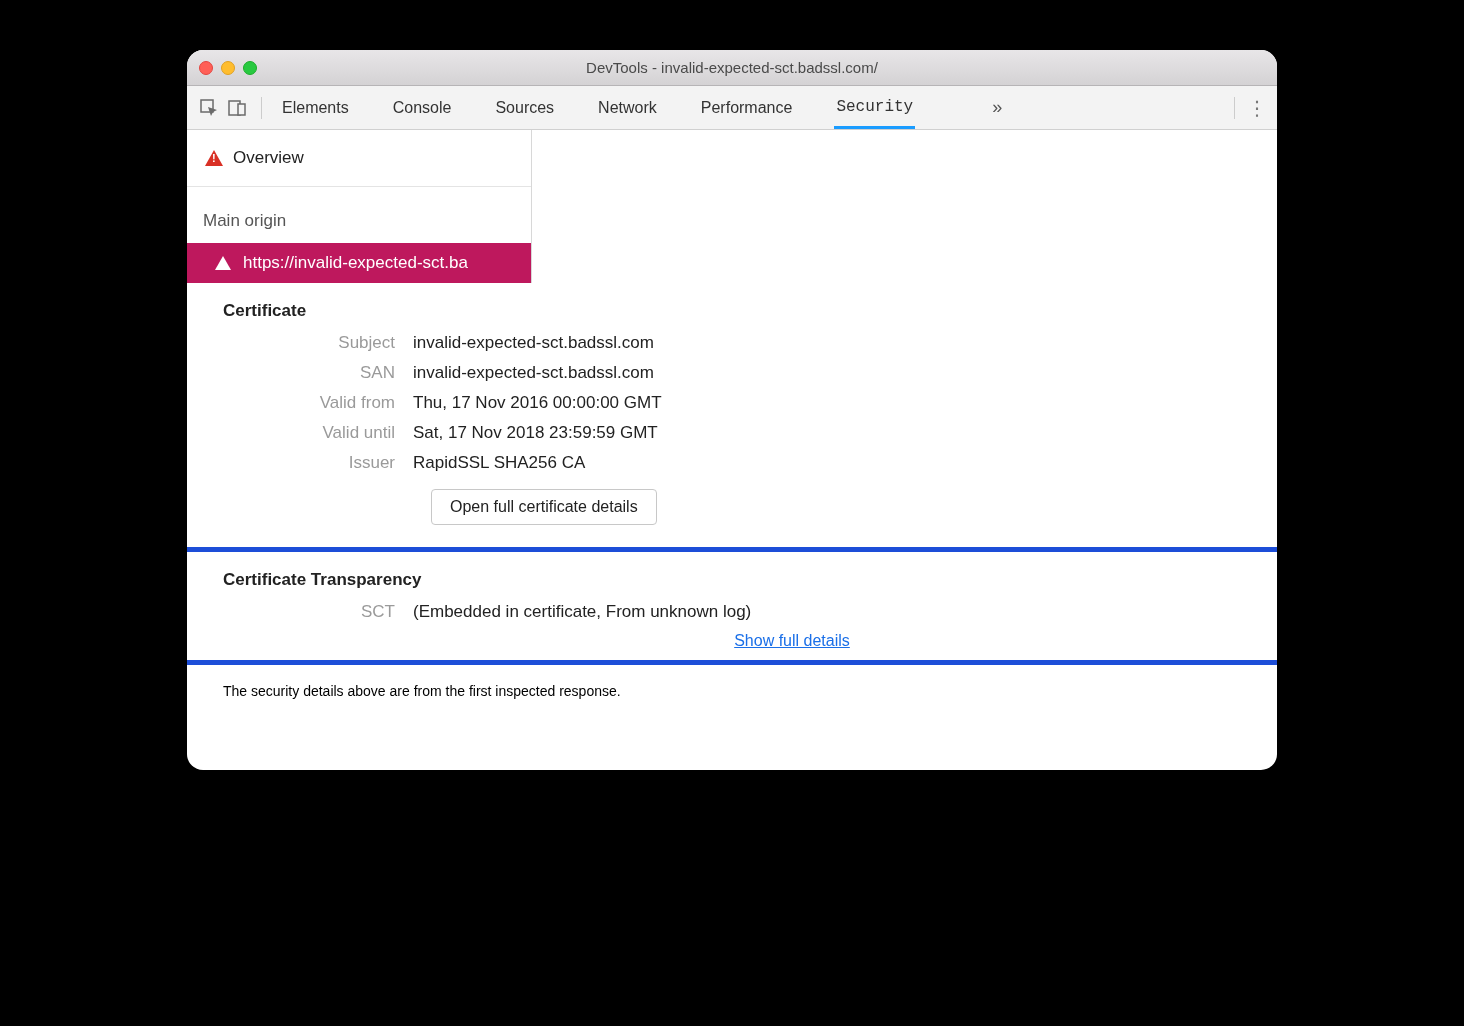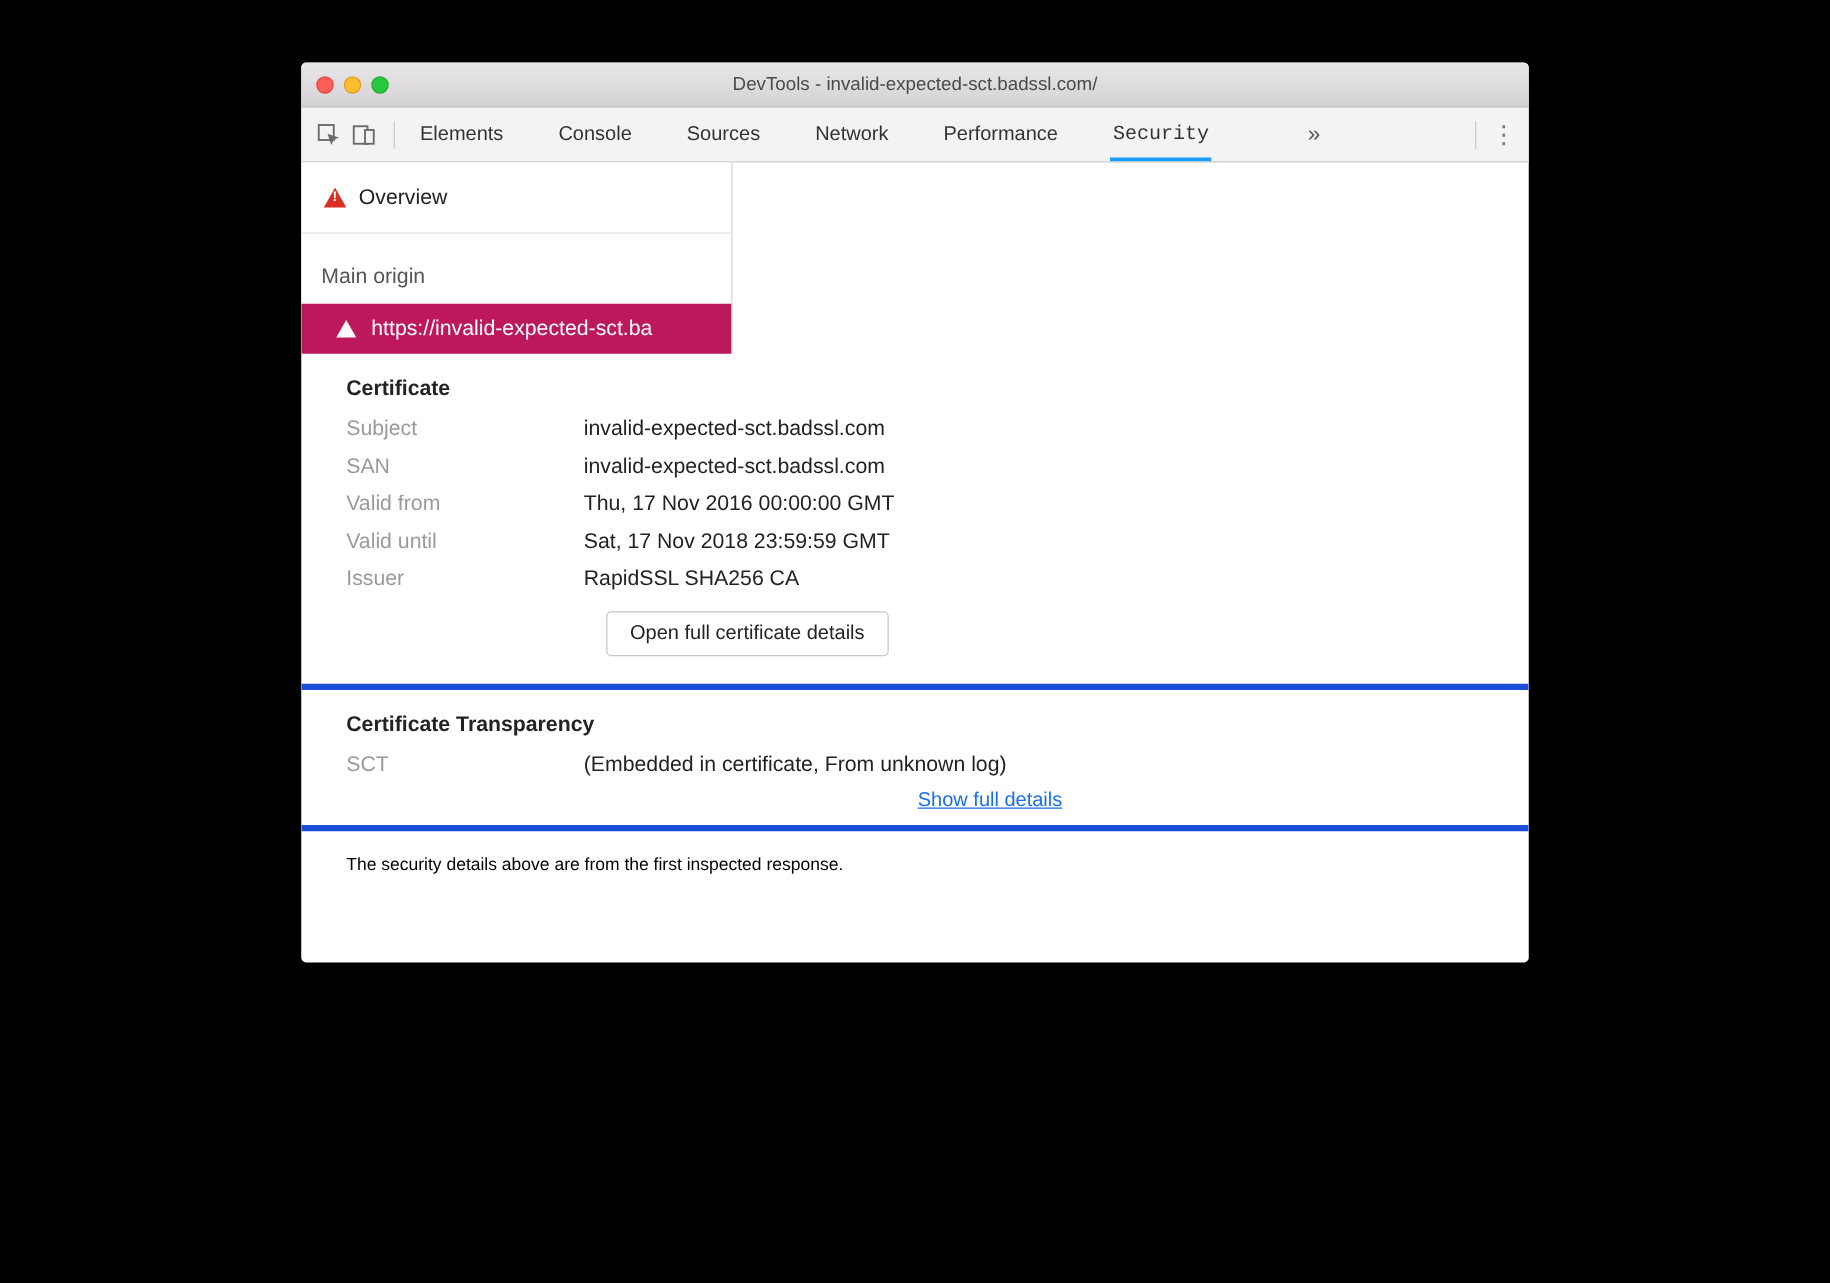--- a/index.html
+++ b/index.html
@@ -7,23 +7,23 @@
     background: #000;
     font-family: -apple-system, BlinkMacSystemFont, "Helvetica Neue", Arial, sans-serif;
     width: 1464px;
     height: 1026px;
     display: flex;
     align-items: flex-start;
     justify-content: center;
     padding-top: 50px;
   }
   .window {
-    width: 982px;
+    width: 1090px;
     background: #fff;
-    border-radius: 4px;
+    border-radius: 16px;
     box-shadow: 0 20px 60px rgba(0,0,0,0.6);
     overflow: hidden;
   }
   .titlebar {
     height: 36px;
     background: linear-gradient(#e8e6e8, #d4d2d4);
     border-bottom: 1px solid #b6b4b6;
     display: flex;
     align-items: center;
     position: relative;
@@ -124,21 +124,21 @@
     padding: 0;
   }
   .section {
     padding: 18px 36px 10px;
     border-bottom:5px solid #1d4ed8;
   }
   .section h3 {
     font-size:17px; font-weight:600; color:#222; margin-bottom: 12px;
   }
   .kv { display:flex; margin: 10px 0; font-size:17px;}
-  .kv .k { width: 190px; text-align:left; color:#9a9a9a; padding-right: 18px;}
+  .kv .k { width: 190px; text-align:right; color:#9a9a9a; padding-right: 18px;}
   .kv .v { color:#222; }
   .btn {
     display:inline-block;
     border:1px solid #c8c8c8;
     background:#fff;
     border-radius:4px;
     padding:8px 18px;
     font-size:16px;
     color:#222;
     cursor:pointer;

